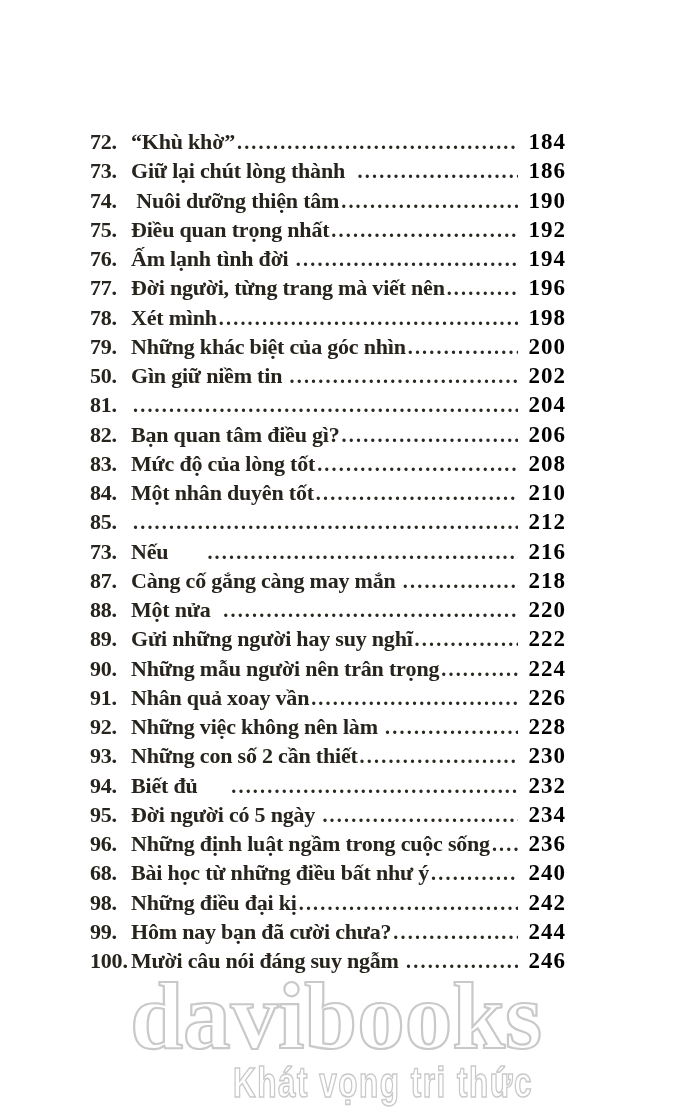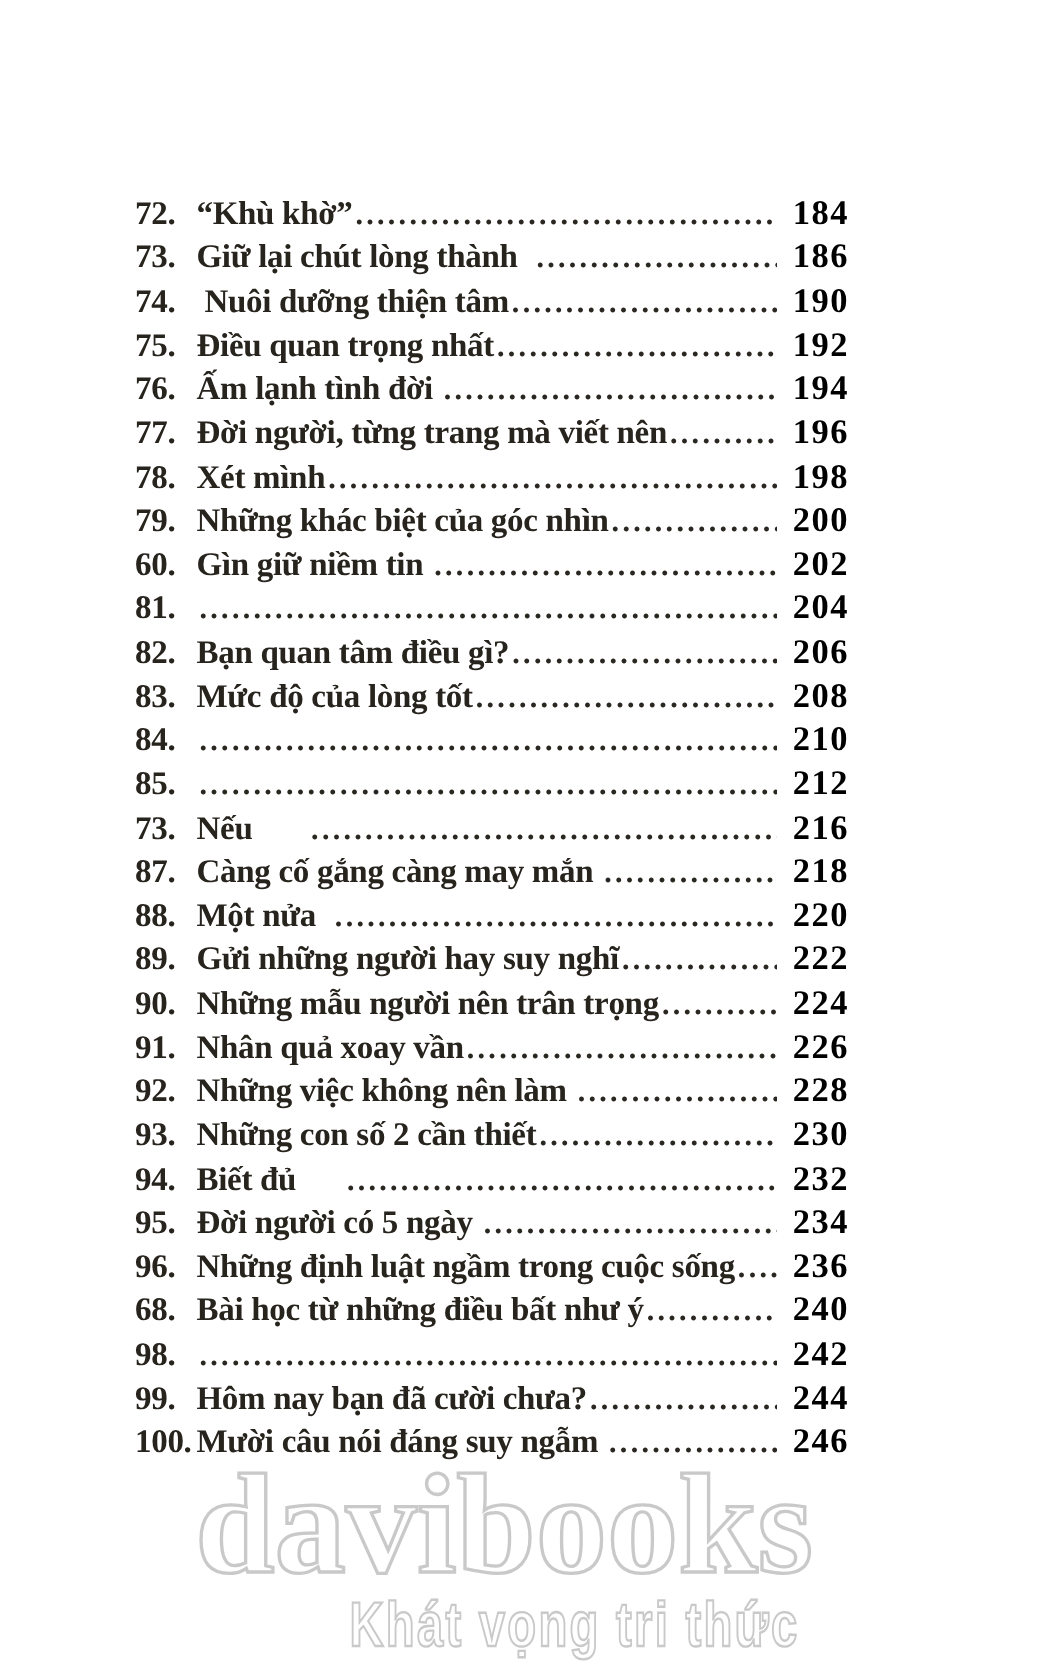--- a/index.html
+++ b/index.html
@@ -143,21 +143,21 @@
       </div>
 
       <div class="toc-row">
         <span class="toc-num">79.</span>
         <span class="toc-title">Những khác biệt của góc nhìn</span>
         <span class="dots">......................................................................................................................................................</span>
         <span class="toc-page">200</span>
       </div>
 
       <div class="toc-row">
-        <span class="toc-num">60.</span>
+        <span class="toc-num">50.</span>
         <span class="toc-title">Gìn giữ niềm tin&nbsp;</span>
         <span class="dots">......................................................................................................................................................</span>
         <span class="toc-page">202</span>
       </div>
 
       <div class="toc-row">
         <span class="toc-num">81.</span>
         <span class="dots">......................................................................................................................................................</span>
         <span class="toc-page">204</span>
       </div>
@@ -171,20 +171,21 @@
 
       <div class="toc-row">
         <span class="toc-num">83.</span>
         <span class="toc-title">Mức độ của lòng tốt</span>
         <span class="dots">......................................................................................................................................................</span>
         <span class="toc-page">208</span>
       </div>
 
       <div class="toc-row">
         <span class="toc-num">84.</span>
+        <span class="toc-title">Một nhân duyên tốt</span>
         <span class="dots">......................................................................................................................................................</span>
         <span class="toc-page">210</span>
       </div>
 
       <div class="toc-row">
         <span class="toc-num">85.</span>
         <span class="dots">......................................................................................................................................................</span>
         <span class="toc-page">212</span>
       </div>
 
@@ -267,20 +268,21 @@
 
       <div class="toc-row">
         <span class="toc-num">68.</span>
         <span class="toc-title">Bài học từ những điều bất như ý</span>
         <span class="dots">......................................................................................................................................................</span>
         <span class="toc-page">240</span>
       </div>
 
       <div class="toc-row">
         <span class="toc-num">98.</span>
+        <span class="toc-title">Những điều đại kị</span>
         <span class="dots">......................................................................................................................................................</span>
         <span class="toc-page">242</span>
       </div>
 
       <div class="toc-row">
         <span class="toc-num">99.</span>
         <span class="toc-title">Hôm nay bạn đã cười chưa?</span>
         <span class="dots">......................................................................................................................................................</span>
         <span class="toc-page">244</span>
       </div>

